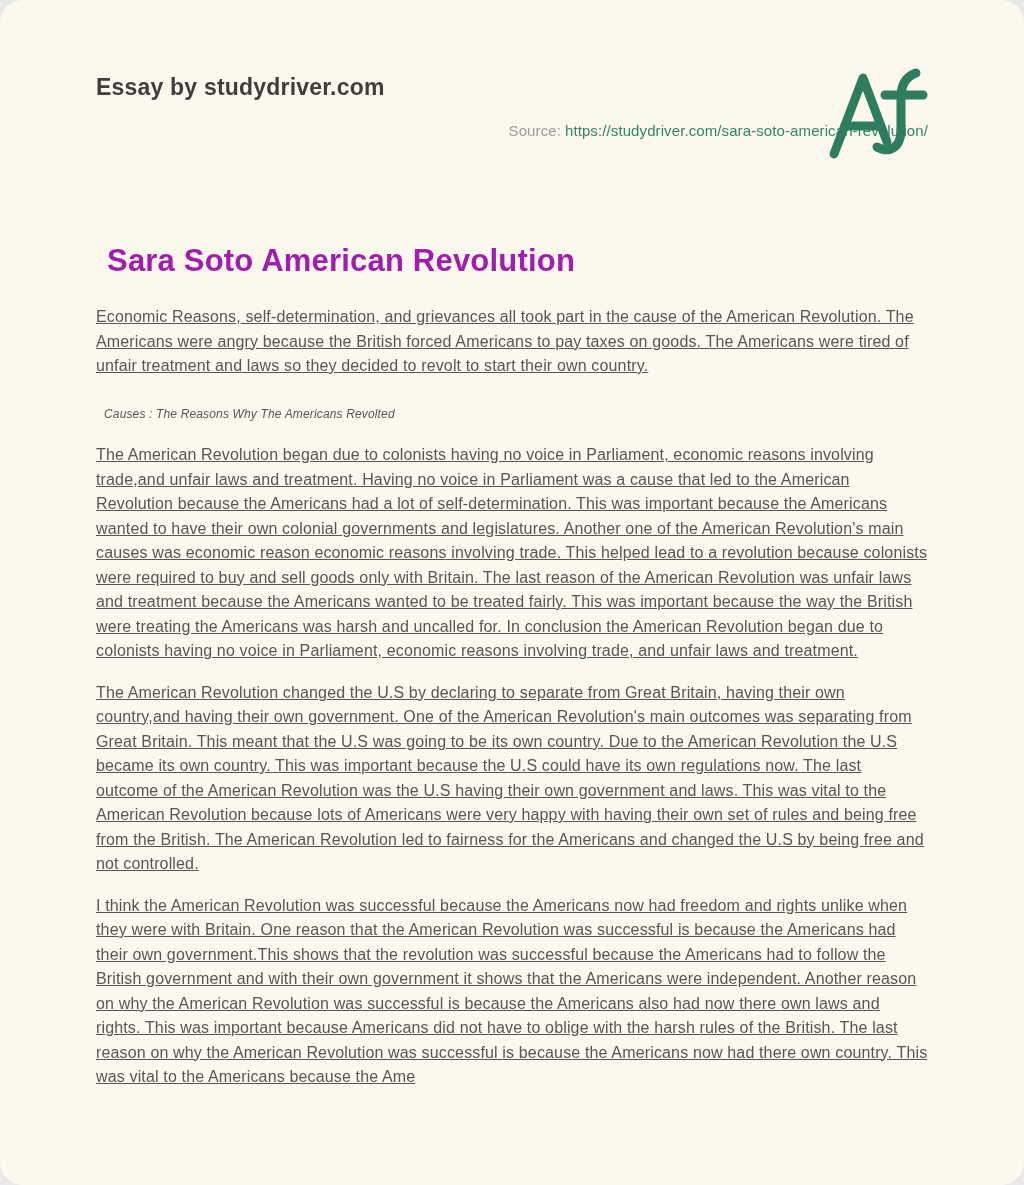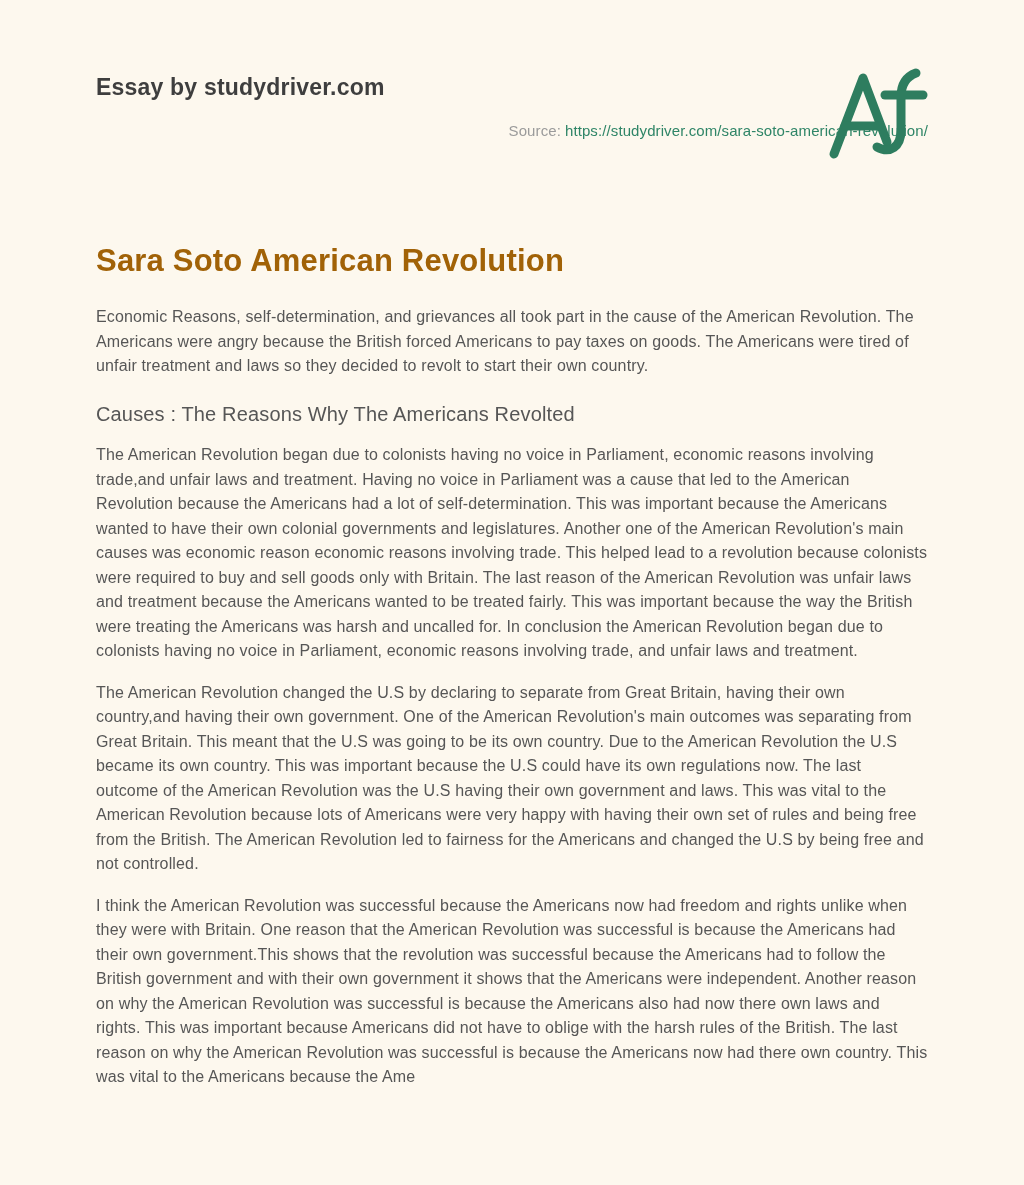--- a/index.html
+++ b/index.html
@@ -17,20 +17,21 @@
     -webkit-font-smoothing:antialiased;
   }
   .page{
     position:relative;
     width:1024px;
     height:1185px;
     margin:0 auto;
     background:var(--bg);
     overflow:hidden;
     padding:74px 96px 0 96px;
+    border-radius:23px;
   }
   .doc-header{position:relative;}
   .doc-title{
     font-size:23px;
     font-weight:700;
     color:var(--heading);
     letter-spacing:.2px;
     margin-bottom:21px;
   }
   .source-line{
@@ -47,39 +48,41 @@
   .logo{
     position:absolute;
     top:66px;
     right:96px;
     width:102px;
     height:96px;
   }
   .article-title{
     font-size:31px;
     font-weight:600;
-    color:#a16207;
+    color:#a21caf;
     letter-spacing:.2px;
-    margin:104px 0 26px 0;
+    margin:104px 0 26px 11px;
   }
   .para{
     font-size:16px;
     line-height:24.5px;
     color:var(--body);
     letter-spacing:.15px;
     margin-bottom:17px;
     max-width:833px;
+    text-decoration:underline;
   }
   .section-heading{
-    font-size:20px;
+    font-size:12px;
     line-height:24.5px;
     color:var(--body);
     letter-spacing:.15px;
     font-weight:400;
-    margin:23px 0 17px 0;
+    margin:23px 0 17px 8px;
+    font-style:italic;
   }
 </style>
 </head>
 <body>
 
 <div class="page">
 
   <div class="doc-header">
     <div class="doc-title">Essay by studydriver.com</div>
     <div class="source-line">

